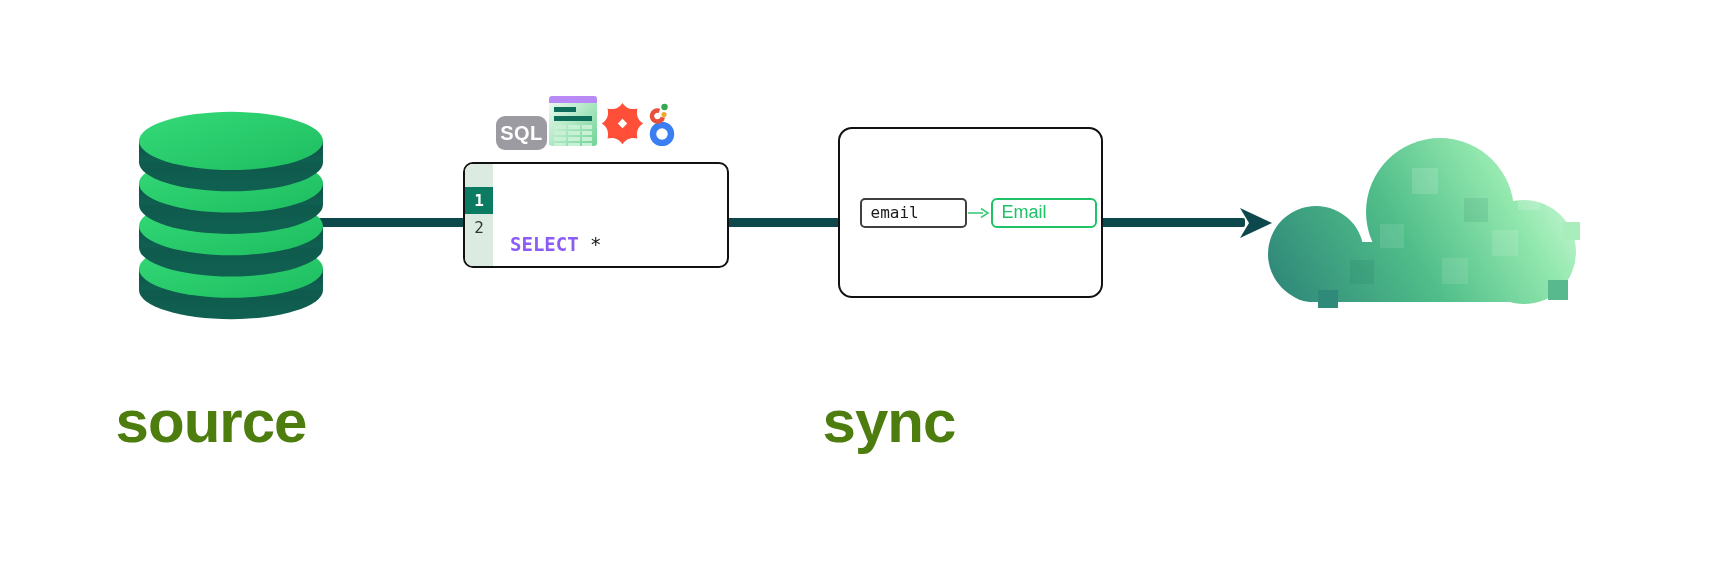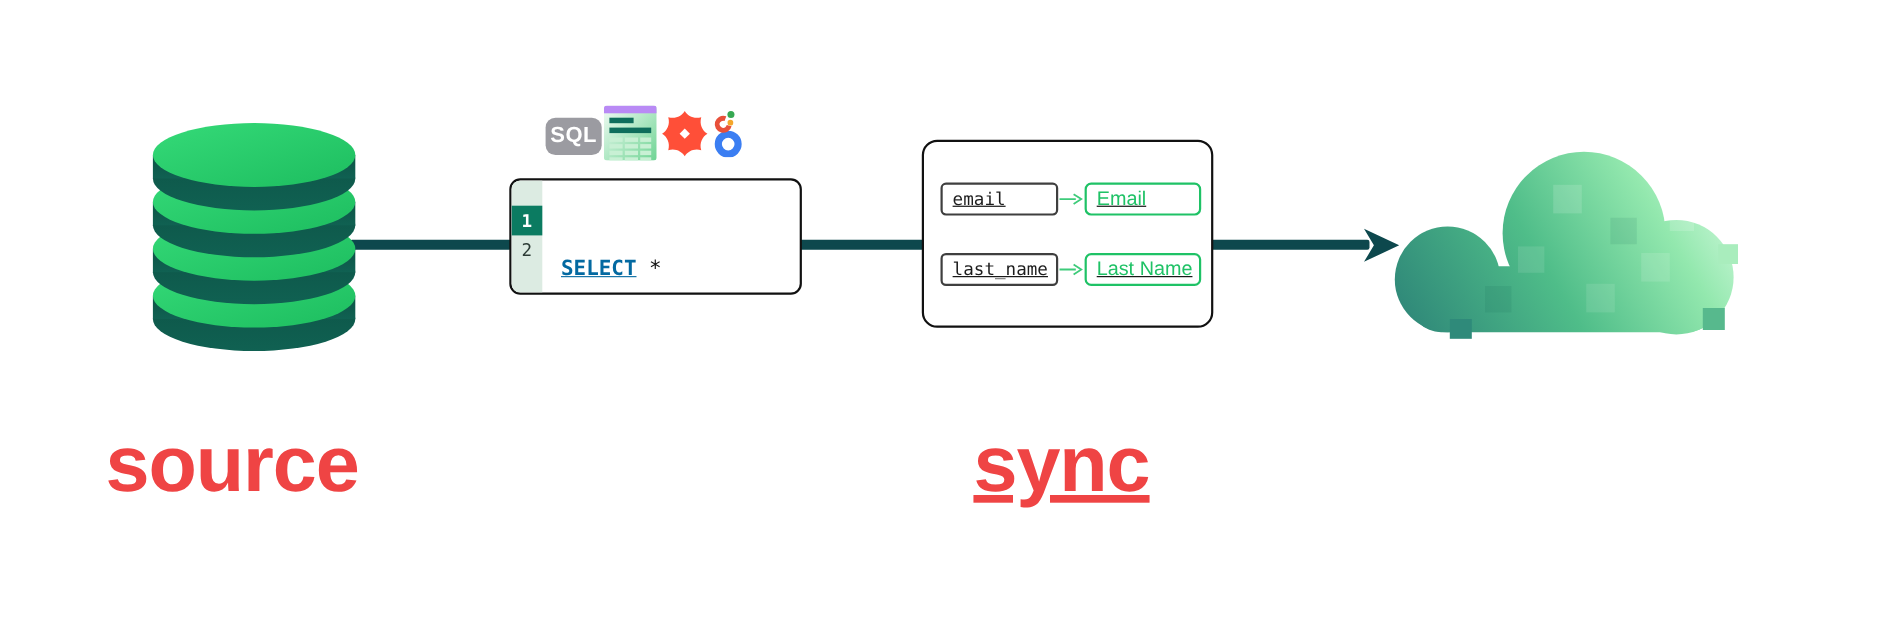--- a/index.html
+++ b/index.html
@@ -11,57 +11,57 @@
   .flow-line.l1{left:318px;top:218px;width:147px;}
   .flow-line.l2{left:727px;top:218px;width:113px;}
   .flow-line.l3{left:1101px;top:218px;width:144px;}
   .flow-head{position:absolute;left:1240px;top:205px;z-index:0;}
 
   
   .db-icon{position:absolute;left:134px;top:108px;z-index:1;}
   .cloud-icon{position:absolute;left:1262px;top:130px;z-index:1;}
 
   
-  .icons-row{position:absolute;left:496px;top:96px;display:flex;align-items:center;gap:2px;z-index:2;}
+  .icons-row{position:absolute;left:496px;top:96px;display:flex;align-items:flex-end;gap:2px;z-index:2;}
   .sql-badge{width:51px;height:34px;background:#9b9ba1;border-radius:9px;color:#ffffff;
              font-weight:bold;font-size:20px;display:flex;align-items:center;justify-content:center;
              letter-spacing:0.5px;}
 
   
   .code-box{position:absolute;left:463px;top:162px;width:266px;height:106px;background:#ffffff;
             border:2px solid #111111;border-radius:10px;display:flex;overflow:hidden;z-index:2;
             box-sizing:border-box;}
   .gutter{width:28px;background:#dcebe2;padding-top:23px;box-sizing:border-box;}
   .gnum{height:27px;line-height:27px;text-align:center;font-family:"DejaVu Sans Mono",monospace;
         font-size:16px;color:#2c3b35;}
   .gnum.active{background:#0b7b61;color:#ffffff;font-weight:bold;}
   .code{padding:23px 0 0 17px;font-family:"DejaVu Sans Mono",monospace;font-size:19px;
         color:#141414;white-space:pre;}
   .cline{height:27px;line-height:27px;}
-  .kw{color:#0369a1;font-weight:bold;text-decoration:underline;}
+  .kw{color:#8b5cf6;font-weight:bold;}
 
   
   .sync-box{position:absolute;left:838px;top:127px;width:265px;height:171px;background:#ffffff;
-            border:2px solid #111111;border-radius:14px;display:flex;flex-direction:column;
-            justify-content:center;gap:34px;padding-left:15px;box-sizing:border-box;z-index:2;text-decoration:underline;}
+            border:2px solid #111111;border-radius:14px;display:flex;flex-direction:row;
+            justify-content:center;gap:34px;padding-left:15px;box-sizing:border-box;z-index:2;}
   .map-row{display:flex;align-items:center;}
   .field-chip{width:107px;height:30px;border:2px solid #3f3f3f;border-radius:5px;box-sizing:border-box;
               font-family:"DejaVu Sans Mono",monospace;font-size:16px;color:#1d1d1d;
               line-height:26px;padding-left:9px;background:#ffffff;}
   .map-arrow{width:22px;height:14px;margin:0 1px;}
   .mapped-chip{width:106px;height:30px;border:2px solid #1fc266;border-radius:6px;box-sizing:border-box;
                color:#1fc266;font-size:18px;line-height:25px;padding-left:9px;background:#ffffff;
                font-weight:500;}
 
   
-  .stage-label{position:absolute;top:386px;transform:translateX(-50%);color:#ef4444;
-               font-size:72px;font-weight:600;letter-spacing:-1px;line-height:72px;z-index:1;}
+  .stage-label{position:absolute;top:386px;transform:translateX(-50%);color:#4d7c0f;
+               font-size:60px;font-weight:600;letter-spacing:-1px;line-height:72px;z-index:1;}
   .stage-label.source{left:211px;}
   .stage-label.model{left:620px;}
-  .stage-label.sync{left:965px;text-decoration:underline;}
+  .stage-label.sync{left:889px;}
   .stage-label.destination{left:1412px;}
 </style>
 </head>
 <body>
 
 <div class="diagram">
 
   <div class="flow-line l1"></div>
   <div class="flow-line l2"></div>
   <div class="flow-line l3"></div>
@@ -170,28 +170,20 @@
 
   <div class="sync-box">
     <div class="map-row">
       <span class="field-chip">email</span>
       <svg class="map-arrow" viewBox="0 0 22 14">
         <line x1="0" y1="7" x2="15" y2="7" stroke="#3ecb7a" stroke-width="1.6"></line>
         <polyline points="13,2.5 20,7 13,11.5" fill="none" stroke="#3ecb7a" stroke-width="1.6"></polyline>
       </svg>
       <span class="mapped-chip">Email</span>
     </div>
-    <div class="map-row">
-      <span class="field-chip">last_name</span>
-      <svg class="map-arrow" viewBox="0 0 22 14">
-        <line x1="0" y1="7" x2="15" y2="7" stroke="#3ecb7a" stroke-width="1.6"></line>
-        <polyline points="13,2.5 20,7 13,11.5" fill="none" stroke="#3ecb7a" stroke-width="1.6"></polyline>
-      </svg>
-      <span class="mapped-chip">Last Name</span>
-    </div>
   </div>
 
   <span class="cloud-icon">
     <svg width="320" height="180" viewBox="0 0 320 180">
       <defs>
         <linearGradient id="cloudG" gradientUnits="userSpaceOnUse" x1="20" y1="180" x2="320" y2="0">
           <stop offset="0" stop-color="#2e8678"></stop>
           <stop offset="0.4" stop-color="#4fbd89"></stop>
           <stop offset="0.72" stop-color="#93e8ae"></stop>
           <stop offset="1" stop-color="#e9ffef"></stop>

